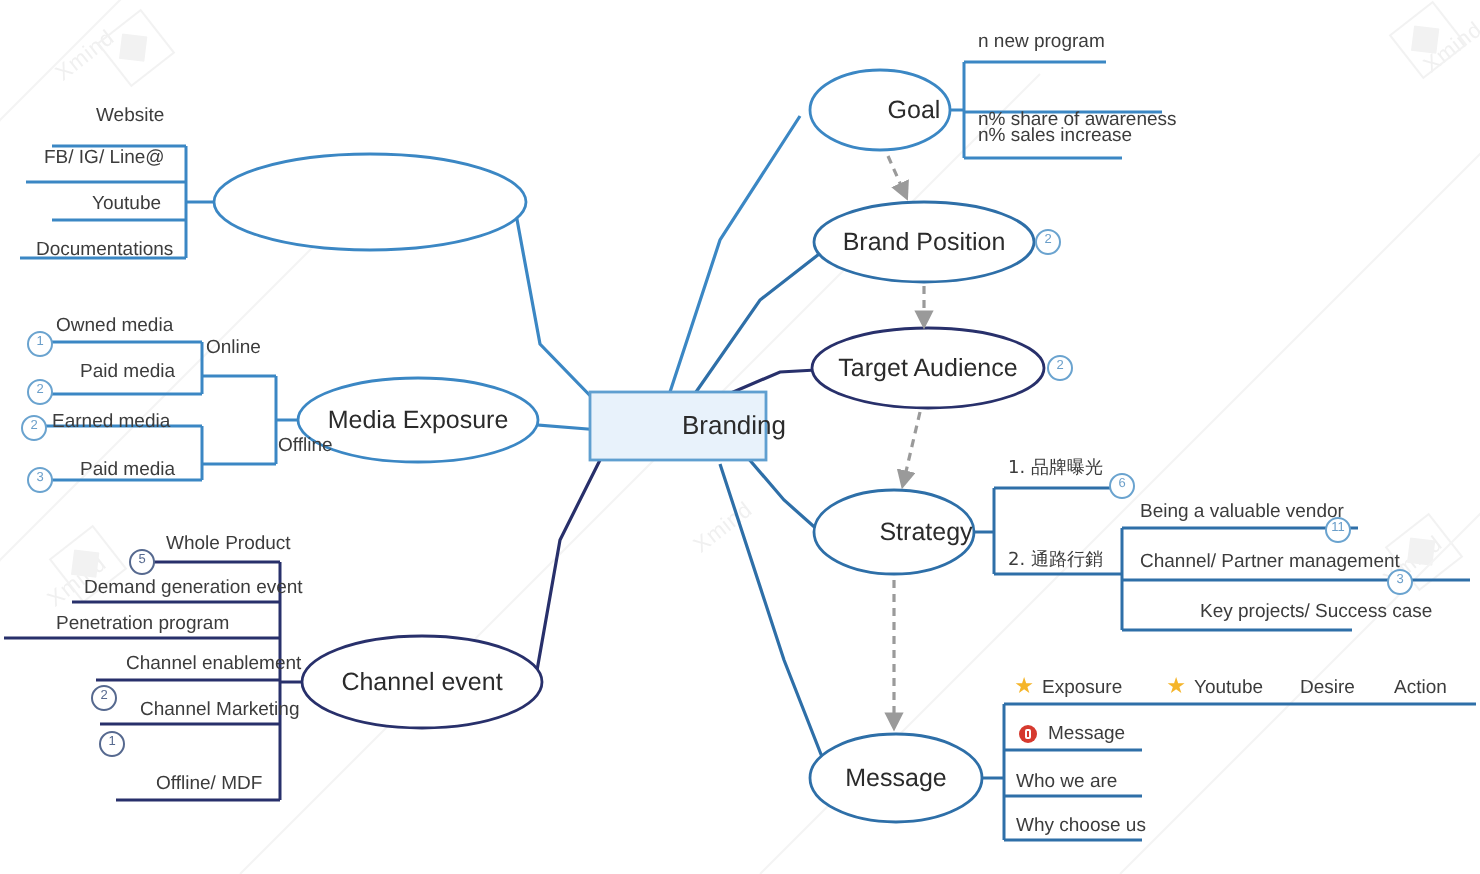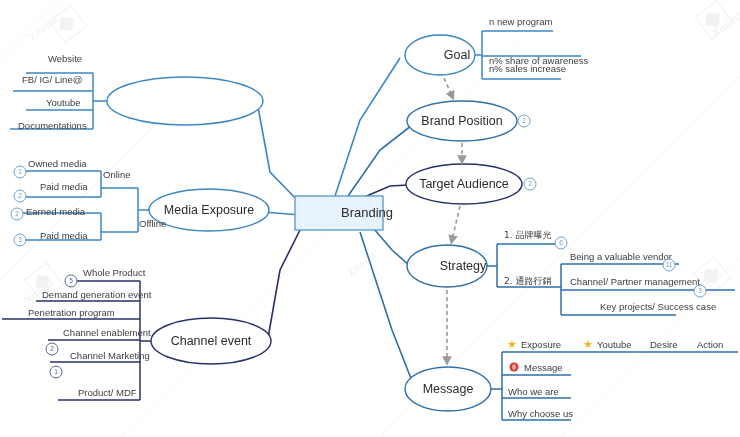--- a/index.html
+++ b/index.html
@@ -242,21 +242,21 @@
   <div class="badge" style="left:20px;top:172px;">1</div>
   <div class="badge" style="left:20px;top:196px;">2</div>
   <div class="badge" style="left:17px;top:214px;">2</div>
   <div class="badge" style="left:20px;top:240px;">3</div>
 
   <div class="leaf" style="left:83px;top:272px;">Whole Product</div>
   <div class="leaf" style="left:42px;top:294px;">Demand generation event</div>
   <div class="leaf" style="left:28px;top:312px;">Penetration program</div>
   <div class="leaf" style="left:63px;top:332px;">Channel enablement</div>
   <div class="leaf" style="left:70px;top:355px;">Channel Marketing</div>
-  <div class="leaf" style="left:78px;top:392px;">Product/ MDF</div>
+  <div class="leaf" style="left:78px;top:392px;">Offline/ MDF</div>
 
   <div class="badge dark" style="left:71px;top:281px;">5</div>
   <div class="badge dark" style="left:52px;top:349px;">2</div>
   <div class="badge dark" style="left:56px;top:372px;">1</div>
 
   <div class="leaf" style="left:489px;top:21px;">n new program</div>
   <div class="leaf" style="left:489px;top:60px;">n% share of awareness</div>
   <div class="leaf" style="left:489px;top:68px;">n% sales  increase</div>
 
   <div class="badge" style="left:524px;top:121px;">2</div>

